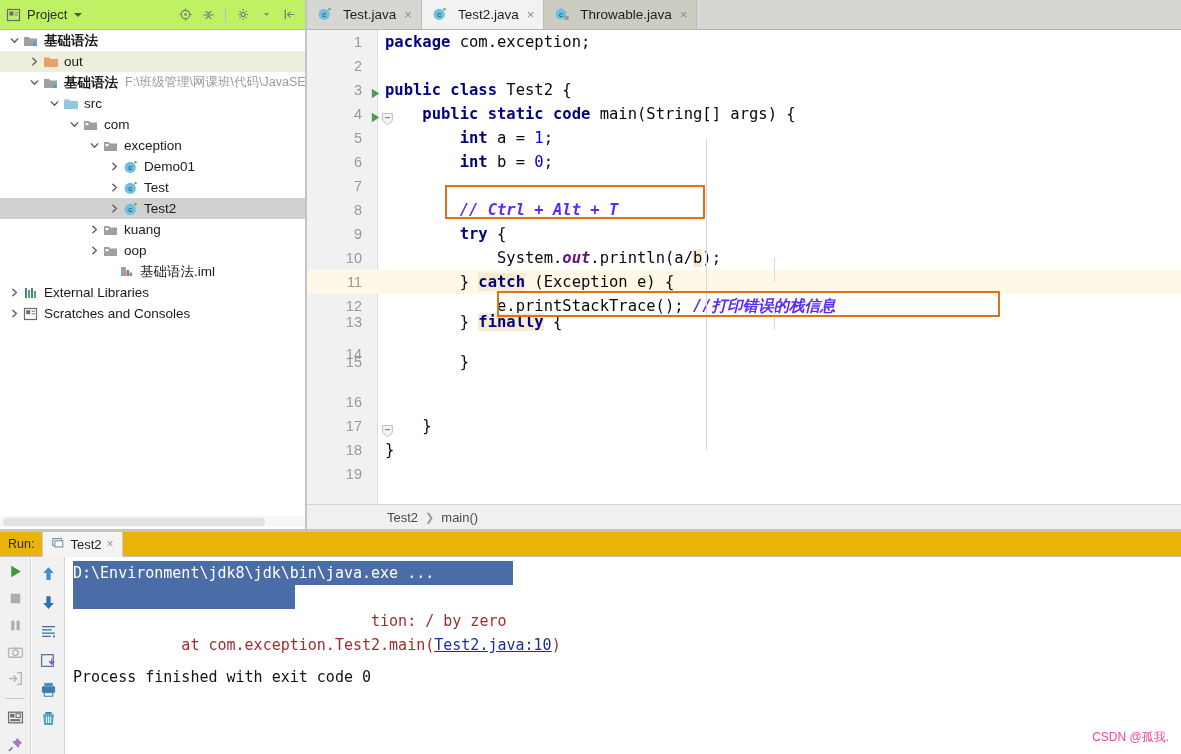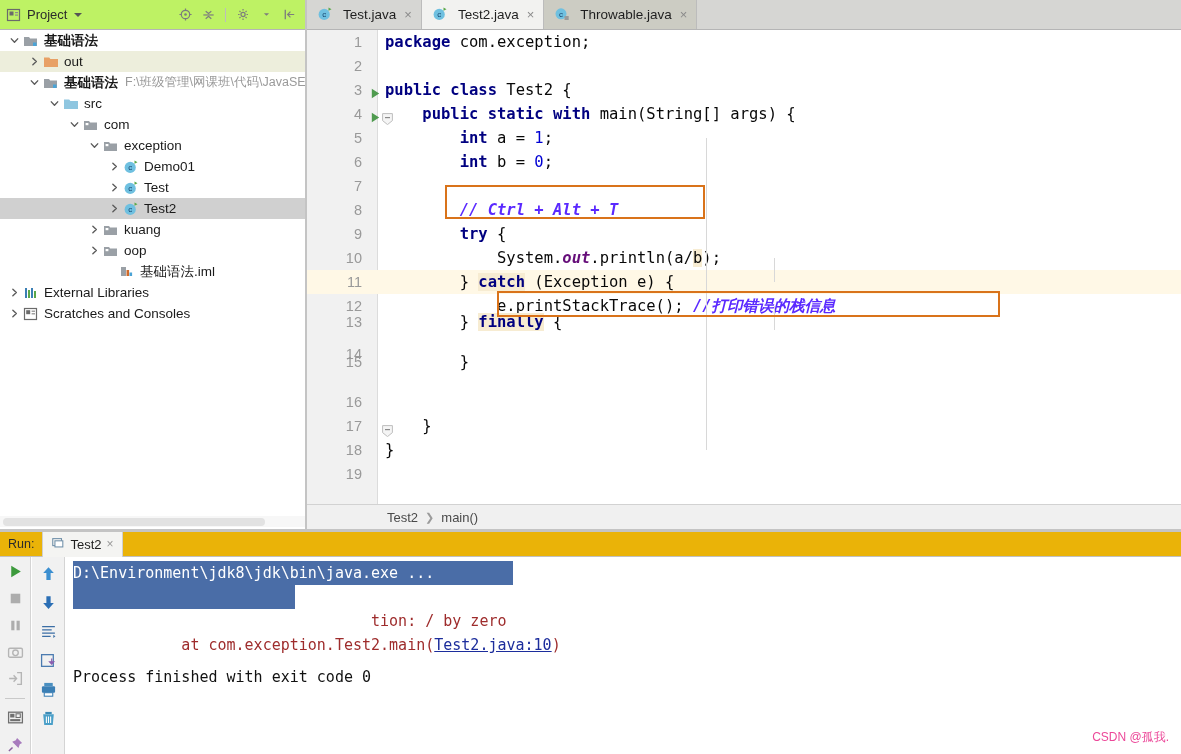--- a/index.html
+++ b/index.html
@@ -474,21 +474,21 @@
         </div>
         <div class="row" style="top: 72px;">
           <span class="ln">4</span>
           <span class="runmark"><svg width="13" height="13" viewBox="0 0 14 14">
               <path d="M3 2l8 5-8 5z" fill="#4f9b4f"></path>
             </svg></span>
           <span class="fold"><svg width="11" height="12" viewBox="0 0 11 12">
               <path d="M0.6 0.6h9.8v7l-4.9 4-4.9-4z" fill="#f5f5f5" stroke="#bdbdbd" stroke-width="1"></path>
               <path d="M3 4.6h5" stroke="#8a8a8a" stroke-width="1.2"></path>
             </svg></span>
-          <span class="code">    <span class="kw">public</span> <span class="kw">static</span> <span class="kw">with</span> main(String[] args) {</span>
+          <span class="code">    <span class="kw">public</span> <span class="kw">static</span> <span class="kw">code</span> main(String[] args) {</span>
         </div>
         <div class="row" style="top: 96px;">
           <span class="ln">5</span>
           <span class="code">        <span class="kw">int</span> a = <span class="num">1</span>;</span>
         </div>
         <div class="row" style="top: 120px;">
           <span class="ln">6</span>
           <span class="code">        <span class="kw">int</span> b = <span class="num">0</span>;</span>
         </div>
         <div class="row" style="top: 144px;">

